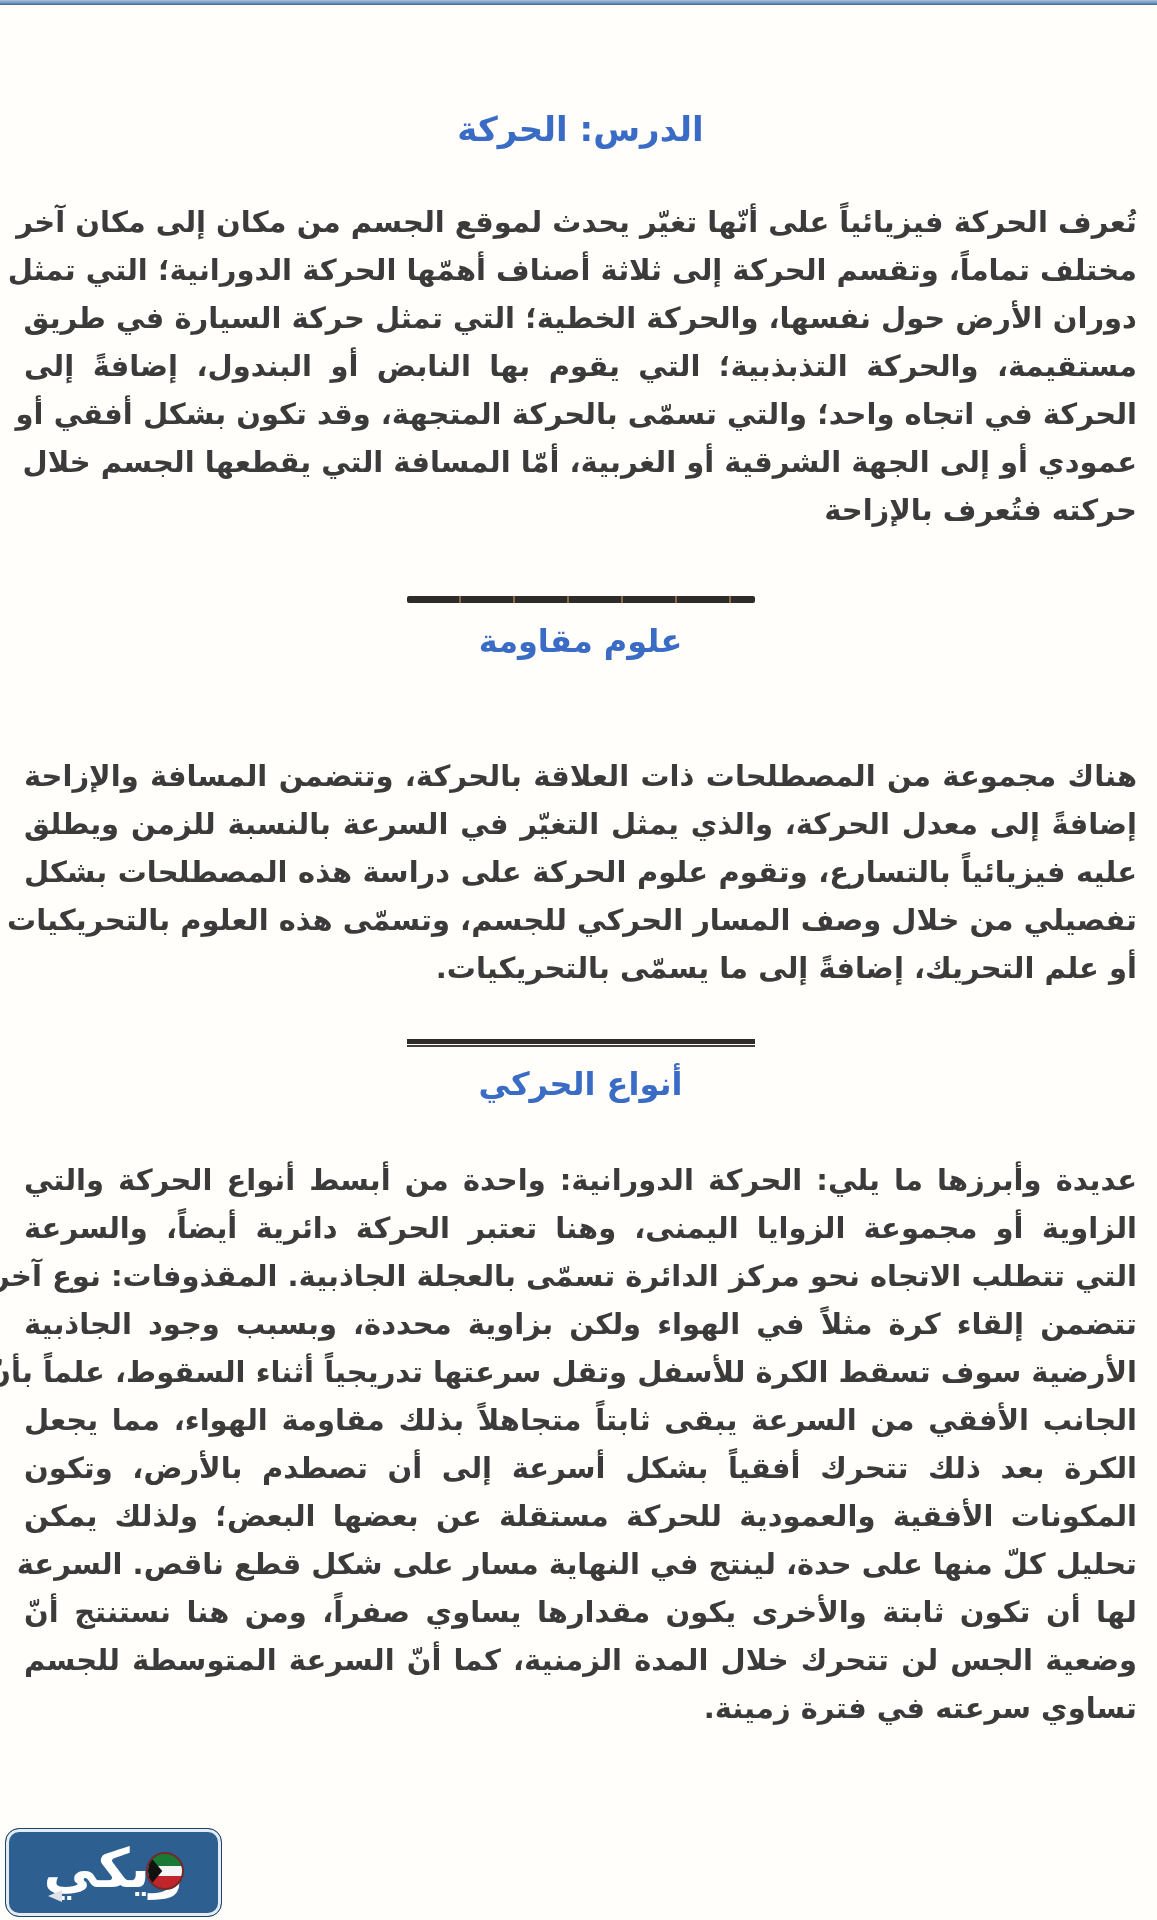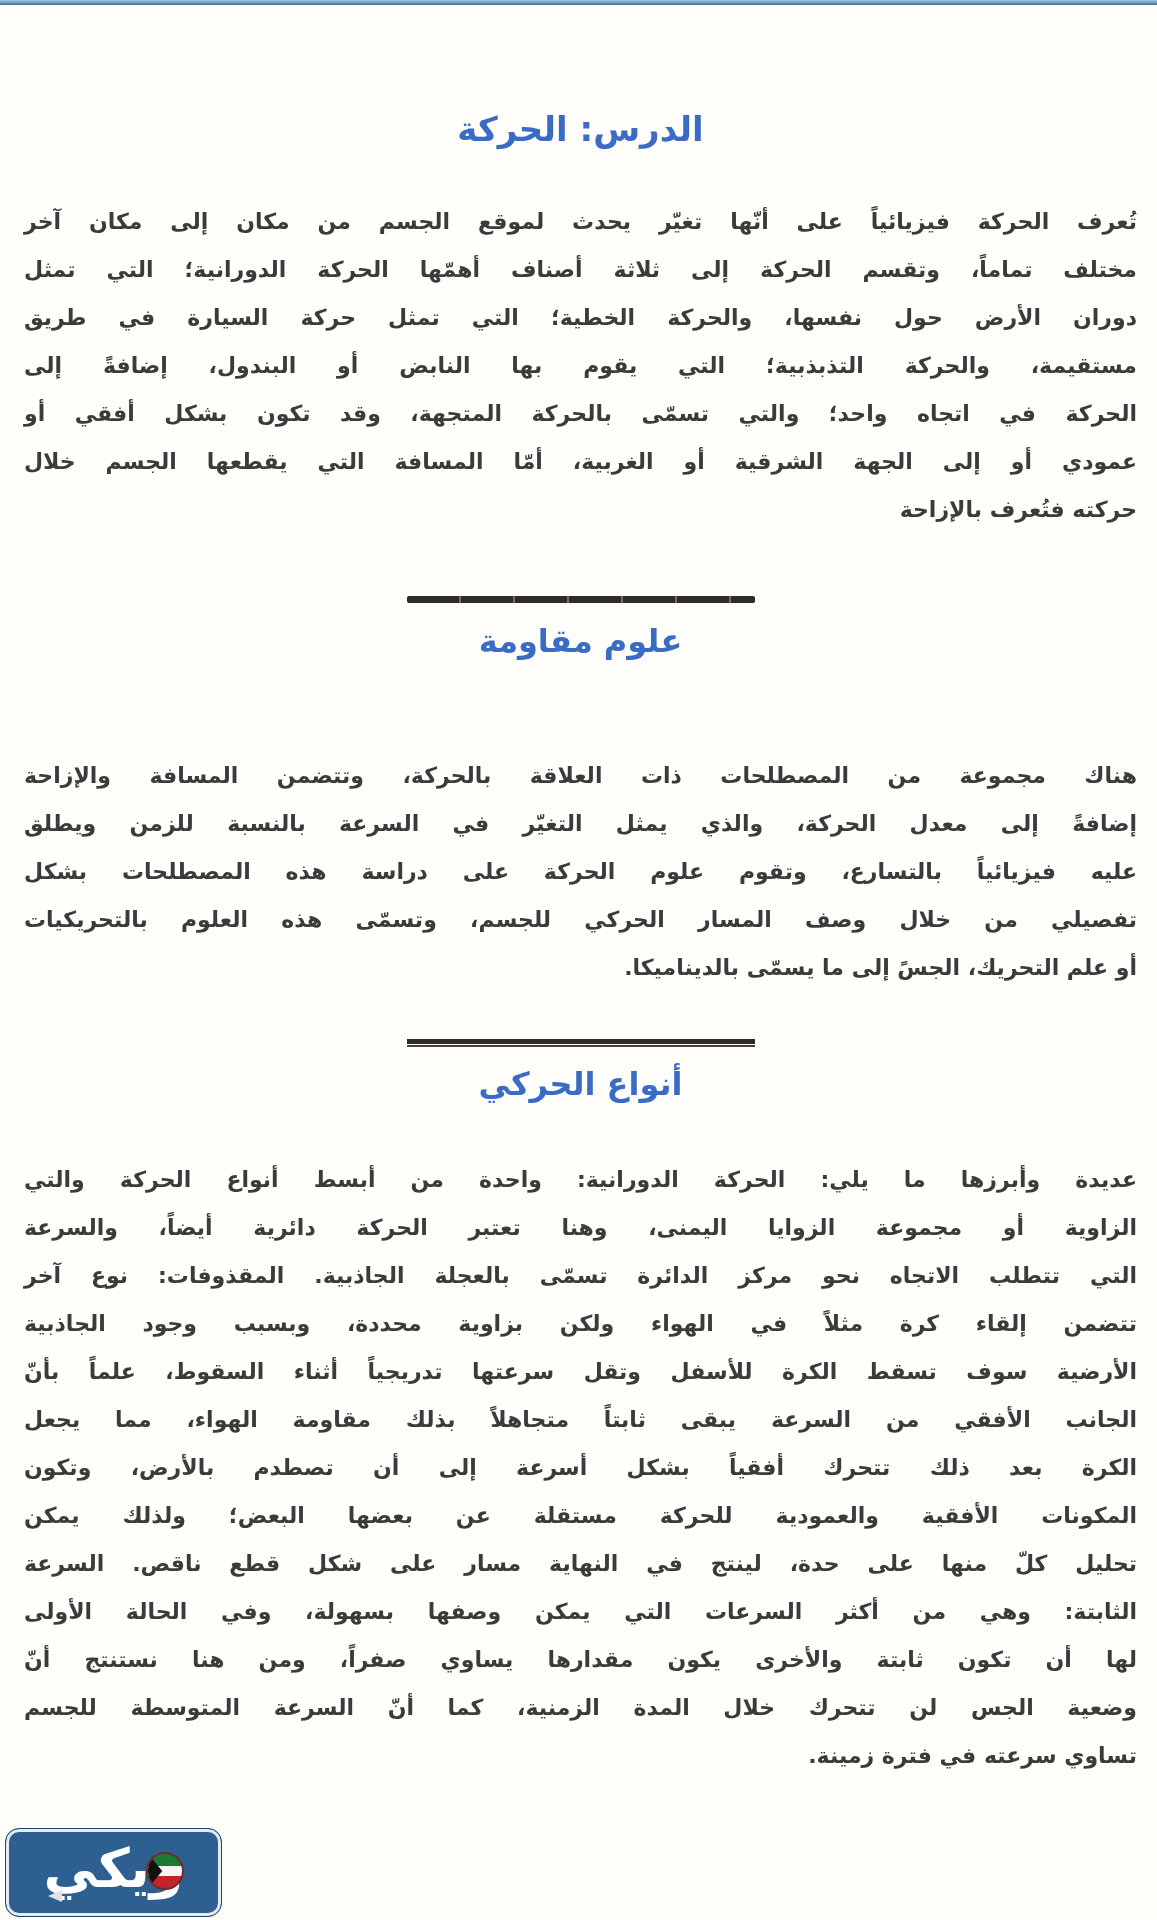--- a/index.html
+++ b/index.html
@@ -33,21 +33,21 @@
   }
   .section-heading {
     font-size: 32px;
     line-height: 50px;
     text-align: center;
     color: #3a6cc6;
     font-weight: bold;
   }
   .heading-motion-science { margin-top: 13px; }
   .heading-motion-types   { margin-top: 12px; }
-  .para { font-size: 22px; }
+  .para { font-size: 29px; }
   .para .line {
     line-height: 48px;
     text-align: justify;
     text-align-last: justify;
     white-space: nowrap;
   }
   .para .line.last { text-align-last: right; }
   .para-intro   { margin-top: 44px; }
   .para-science { margin-top: 86px; }
   .para-types   { margin-top: 47px; }
@@ -143,38 +143,37 @@
 
   <div class="divider divider-1"></div>
 
   <h2 class="section-heading heading-motion-science">علوم مقاومة</h2>
 
   <div class="para para-science">
     <div class="line">هناك مجموعة من المصطلحات ذات العلاقة بالحركة، وتتضمن المسافة والإزاحة</div>
     <div class="line">إضافةً إلى معدل الحركة، والذي يمثل التغيّر في السرعة بالنسبة للزمن ويطلق</div>
     <div class="line">عليه فيزيائياً بالتسارع، وتقوم علوم الحركة على دراسة هذه المصطلحات بشكل</div>
     <div class="line">تفصيلي من خلال وصف المسار الحركي للجسم، وتسمّى هذه العلوم بالتحريكيات</div>
-    <div class="line last">أو علم التحريك، الجسً إلى ما يسمّى بالديناميكا.</div>
+    <div class="line last">أو علم التحريك، إضافةً إلى ما يسمّى بالتحريكيات.</div>
   </div>
 
   <div class="divider divider-2"></div>
 
   <h2 class="section-heading heading-motion-types">أنواع الحركي</h2>
 
   <div class="para para-types">
     <div class="line">عديدة وأبرزها ما يلي: الحركة الدورانية: واحدة من أبسط أنواع الحركة والتي</div>
     <div class="line">الزاوية أو مجموعة الزوايا اليمنى، وهنا تعتبر الحركة دائرية أيضاً، والسرعة</div>
     <div class="line">التي تتطلب الاتجاه نحو مركز الدائرة تسمّى بالعجلة الجاذبية. المقذوفات: نوع آخر</div>
     <div class="line">تتضمن إلقاء كرة مثلاً في الهواء ولكن بزاوية محددة، وبسبب وجود الجاذبية</div>
     <div class="line">الأرضية سوف تسقط الكرة للأسفل وتقل سرعتها تدريجياً أثناء السقوط، علماً بأنّ</div>
     <div class="line">الجانب الأفقي من السرعة يبقى ثابتاً متجاهلاً بذلك مقاومة الهواء، مما يجعل</div>
     <div class="line">الكرة بعد ذلك تتحرك أفقياً بشكل أسرعة إلى أن تصطدم بالأرض، وتكون</div>
     <div class="line">المكونات الأفقية والعمودية للحركة مستقلة عن بعضها البعض؛ ولذلك يمكن</div>
     <div class="line">تحليل كلّ منها على حدة، لينتج في النهاية مسار على شكل قطع ناقص. السرعة</div>
-    <div class="line">الثابتة: وهي من أكثر السرعات التي يمكن وصفها بسهولة، وفي الحالة الأولى</div>
     <div class="line">لها أن تكون ثابتة والأخرى يكون مقدارها يساوي صفراً، ومن هنا نستنتج أنّ</div>
     <div class="line">وضعية الجس لن تتحرك خلال المدة الزمنية، كما أنّ السرعة المتوسطة للجسم</div>
     <div class="line last">تساوي سرعته في فترة زمينة.</div>
   </div>
 
 </div>
 
 <div class="wiki-logo">
   <span class="wiki-logo-text">ويكي</span>
   <span class="kuwait-flag"></span>

